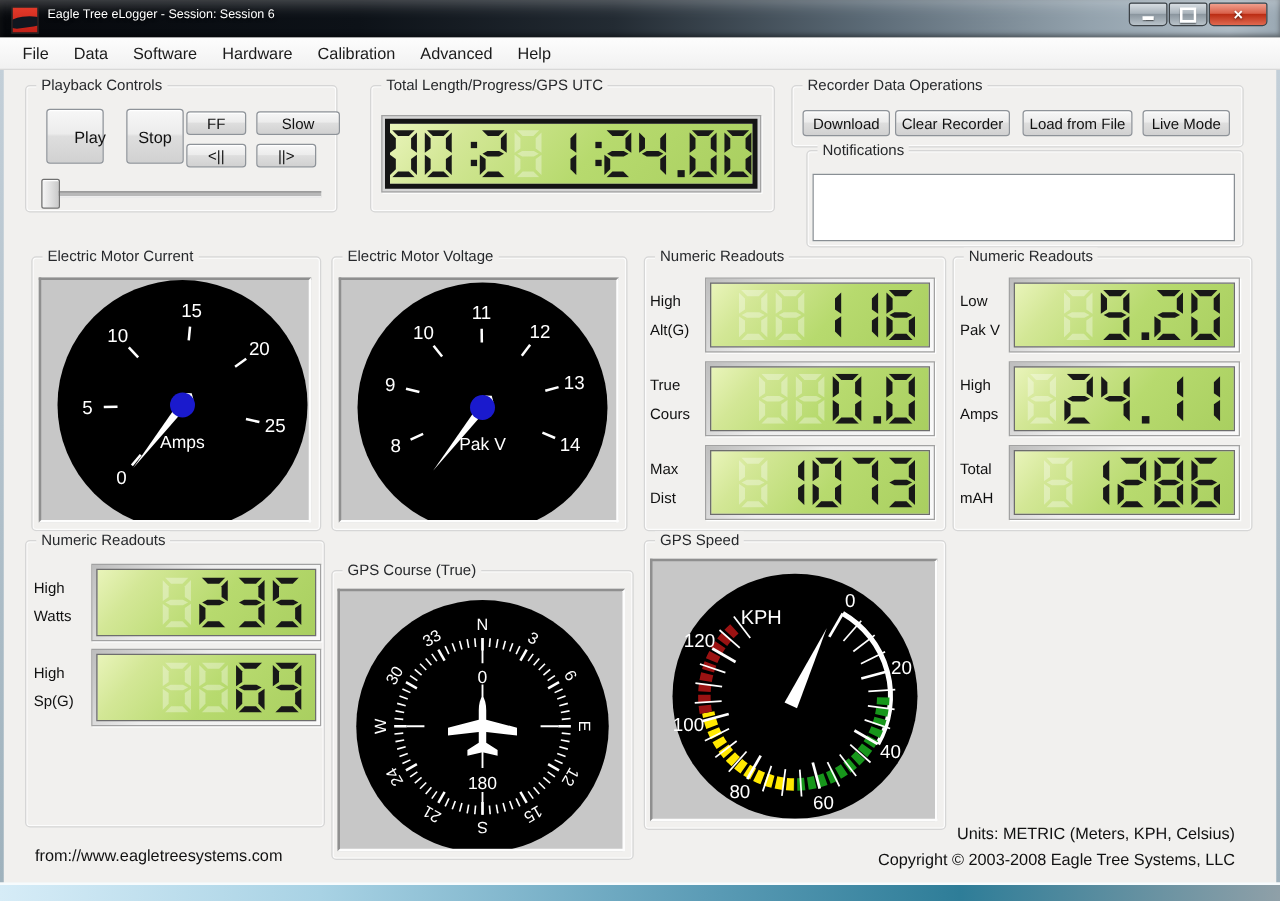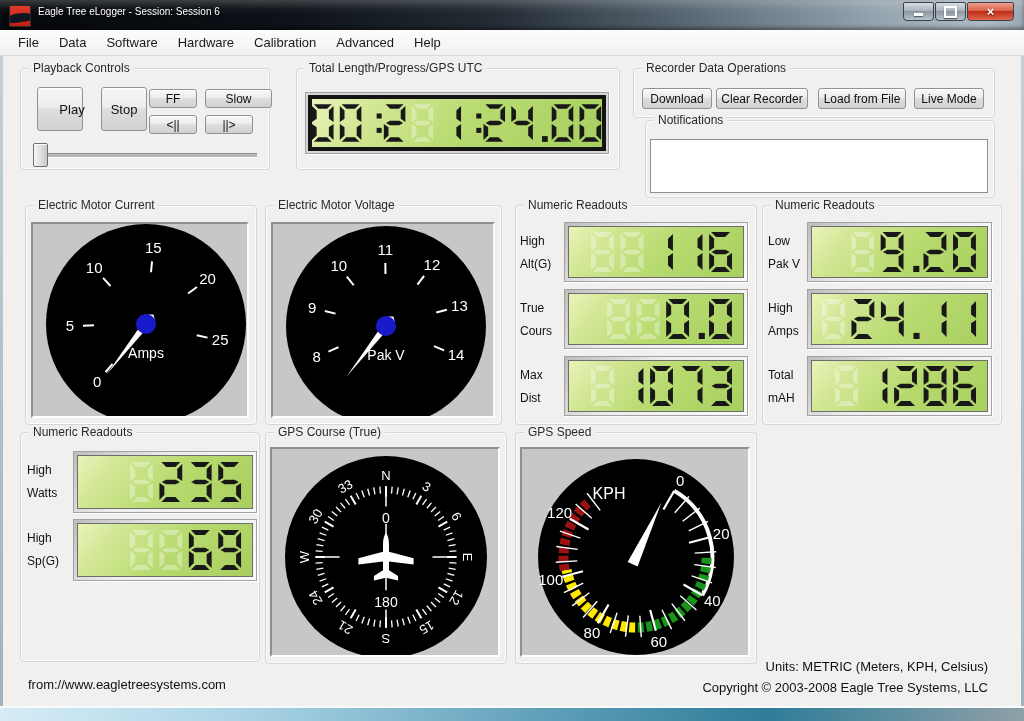--- a/index.html
+++ b/index.html
@@ -607,21 +607,21 @@
             <polygon points="12,11 12,20 9.4,17.4 9.4,12.8" fill="#181818"></polygon>
             <polygon points="0,1 2.6,3.6 2.6,8.2 0,10" fill="#181818"></polygon>
             <polygon points="1.2,10.5 3.4,9.3 8.6,9.3 10.8,10.5 8.6,11.7 3.4,11.7" fill="#181818"></polygon>
             <polygon points="1,21 3.6,18.4 8.4,18.4 11,21" fill="#181818"></polygon>
           </g>
         </svg>
       </div>
   </div>
 </div>
 
-<div class="grp" style="left:265px;top:432px;width:240px;height:230px;">
+<div class="grp" style="left:265px;top:456px;width:240px;height:230px;">
   <span class="grp-title">GPS Course (True)</span>
   <div class="panel" style="left:4px;top:14px;width:230px;height:210px;">
     <svg width="226" height="206">
         <circle cx="114" cy="108" r="101" fill="#000"></circle>
         <line x1="114" y1="47.400000000000006" x2="114" y2="37.30000000000001" stroke="#fff" stroke-width="2"></line>
         <line x1="119.54571991103349" y1="44.612131360422225" x2="120.16191101225944" y2="37.5690348449136" stroke="#fff" stroke-width="1.3"></line>
         <line x1="125.04923354494677" y1="45.3366826758332" x2="126.27692616105197" y2="38.374091862036906" stroke="#fff" stroke-width="1.3"></line>
         <line x1="130.4686558398734" y1="46.53813967322658" x2="132.29850648874822" y2="39.709044081362876" stroke="#fff" stroke-width="1.3"></line>
         <line x1="135.7627417198123" y1="48.207358539392644" x2="138.18082413312476" y2="41.56373171043629" stroke="#fff" stroke-width="1.3"></line>
         <line x1="140.8911999945607" y1="50.331635510857964" x2="143.87911110506744" y2="43.924039456508865" stroke="#fff" stroke-width="1.3"></line>

